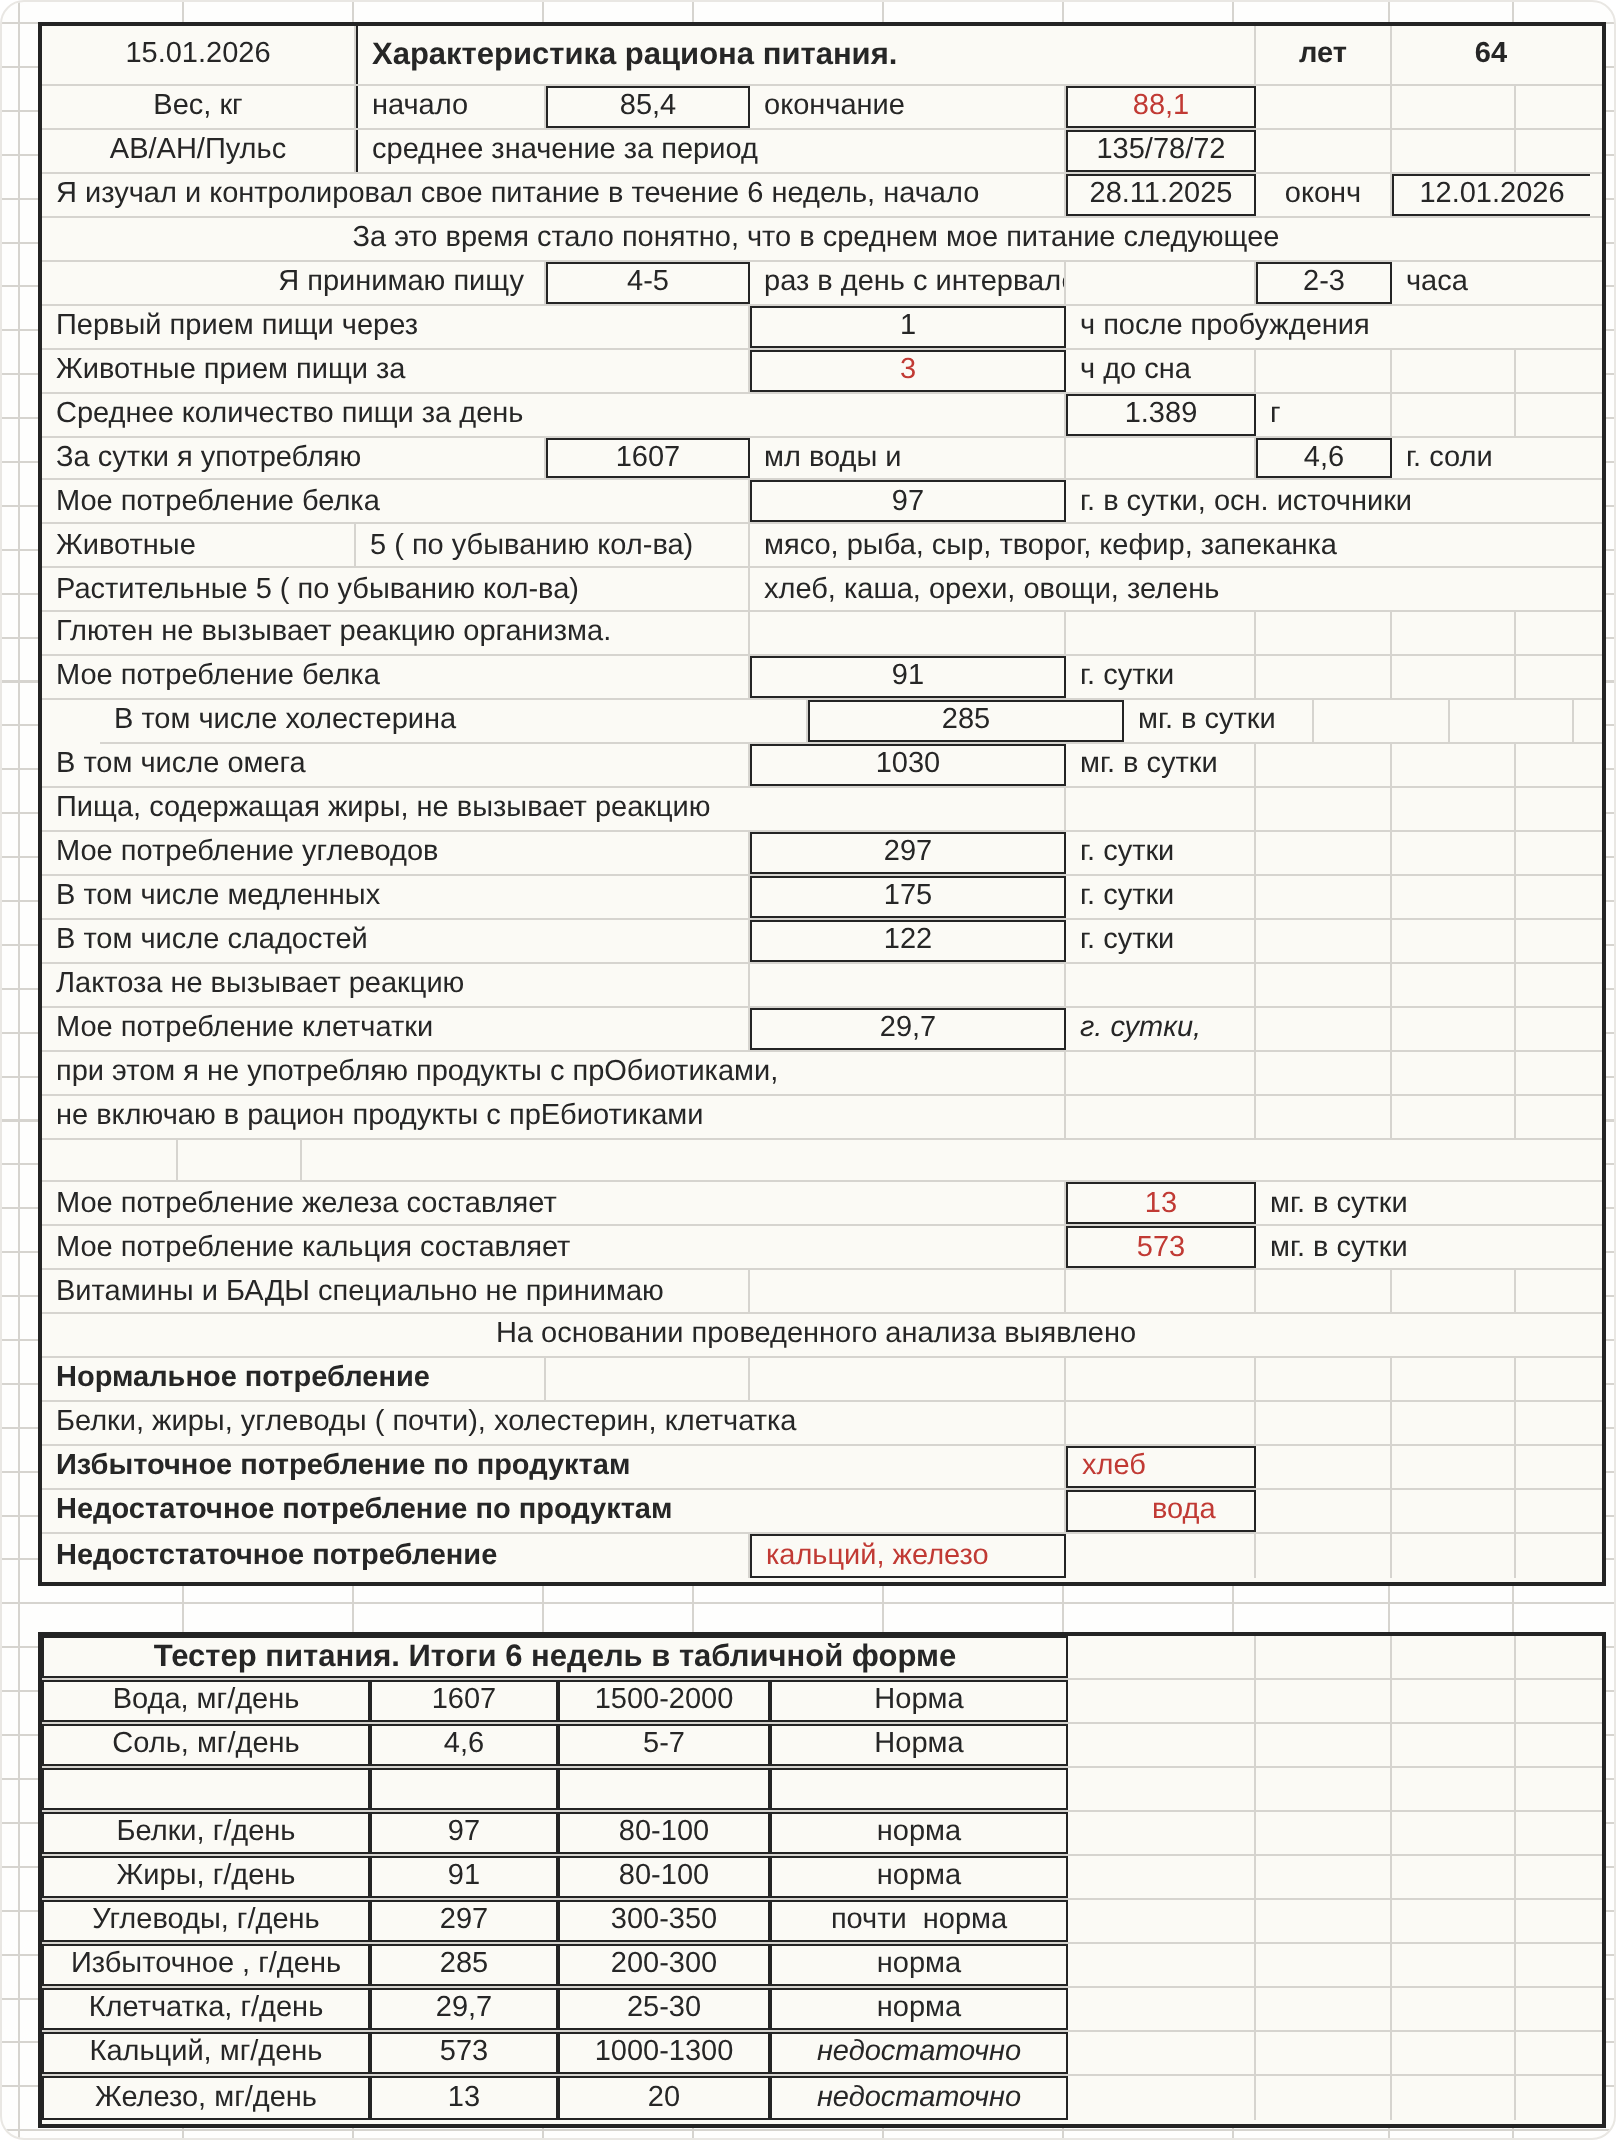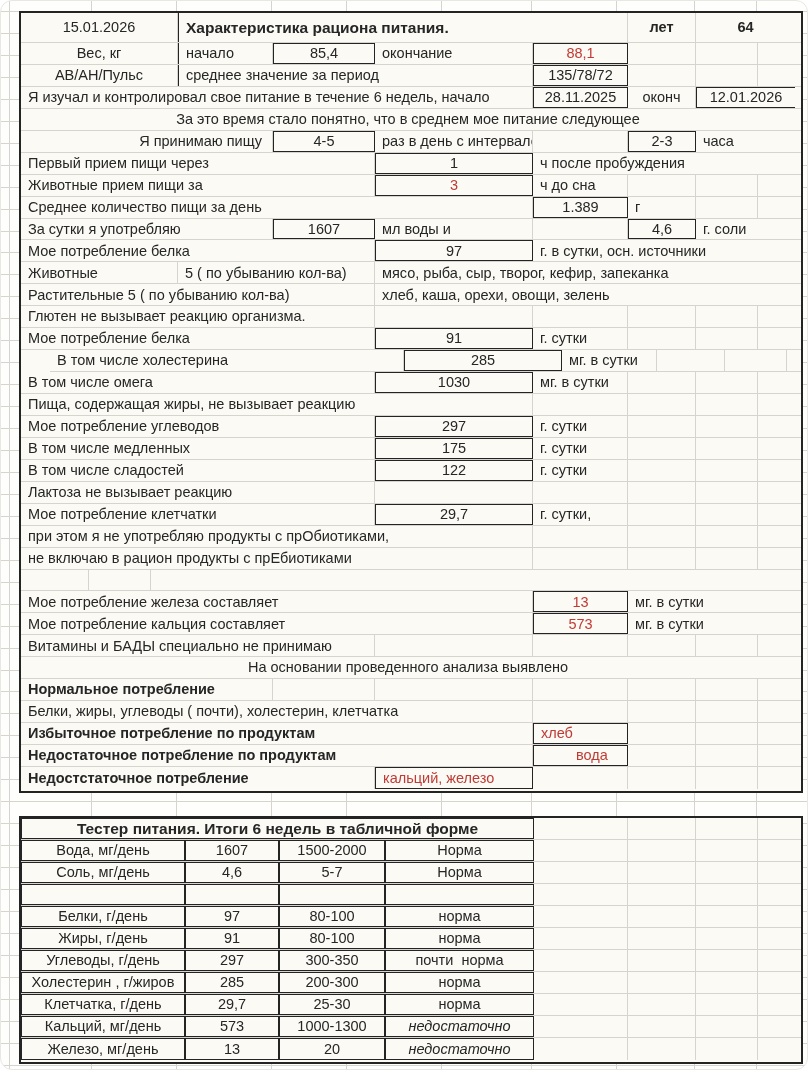--- a/index.html
+++ b/index.html
@@ -225,21 +225,21 @@
         <div class="cell" style="flex: 0 0 354px; width: 354px;"><span>Лактоза не вызывает реакцию</span></div>
         <div class="cell" style="flex: 0 0 158px; width: 158px;"></div>
         <div class="cell" style="flex: 0 0 95px; width: 95px;"></div>
         <div class="cell" style="flex: 0 0 68px; width: 68px;"></div>
         <div class="cell" style="flex: 0 0 62px; width: 62px;"></div>
         <div class="cell" style="flex: 0 0 37px; width: 37px;"></div>
       </div>
       <div class="t-row" style="height: 21.95px;">
         <div class="cell" style="flex: 0 0 354px; width: 354px;"><span>Мое потребление клетчатки</span></div>
         <div class="cell ac box" style="flex: 0 0 158px; width: 158px;"><span>29,7</span></div>
-        <div class="cell" style="flex: 0 0 95px; width: 95px;"><span>г. сутки,</span></div>
+        <div class="cell" style="flex: 0 0 95px; width: 95px; font-style: italic;"><span>г. сутки,</span></div>
         <div class="cell" style="flex: 0 0 68px; width: 68px;"></div>
         <div class="cell" style="flex: 0 0 62px; width: 62px;"></div>
         <div class="cell" style="flex: 0 0 37px; width: 37px;"></div>
       </div>
       <div class="t-row" style="height: 21.95px;">
         <div class="cell" style="flex: 0 0 512px; width: 512px;"><span>при этом я не употребляю продукты с прОбиотиками,</span></div>
         <div class="cell" style="flex: 0 0 95px; width: 95px;"></div>
         <div class="cell" style="flex: 0 0 68px; width: 68px;"></div>
         <div class="cell" style="flex: 0 0 62px; width: 62px;"></div>
         <div class="cell" style="flex: 0 0 37px; width: 37px;"></div>
@@ -378,21 +378,21 @@
         <div class="cell ac box" style="flex: 0 0 164px; width: 164px;"><span>Углеводы, г/день</span></div>
         <div class="cell ac box" style="flex: 0 0 94px; width: 94px;"><span>297</span></div>
         <div class="cell ac box" style="flex: 0 0 106px; width: 106px;"><span>300-350</span></div>
         <div class="cell ac box" style="flex: 0 0 149px; width: 149px;"><span>почти  норма</span></div>
         <div class="cell" style="flex: 0 0 94px; width: 94px;"></div>
         <div class="cell" style="flex: 0 0 68px; width: 68px;"></div>
         <div class="cell" style="flex: 0 0 62px; width: 62px;"></div>
         <div class="cell" style="flex: 0 0 37px; width: 37px;"></div>
       </div>
       <div class="t-row" style="height: 22px;">
-        <div class="cell ac box" style="flex: 0 0 164px; width: 164px;"><span>Холестерин , г/жиров</span></div>
+        <div class="cell ac box" style="flex: 0 0 164px; width: 164px;"><span>Избыточное , г/день</span></div>
         <div class="cell ac box" style="flex: 0 0 94px; width: 94px;"><span>285</span></div>
         <div class="cell ac box" style="flex: 0 0 106px; width: 106px;"><span>200-300</span></div>
         <div class="cell ac box" style="flex: 0 0 149px; width: 149px;"><span>норма</span></div>
         <div class="cell" style="flex: 0 0 94px; width: 94px;"></div>
         <div class="cell" style="flex: 0 0 68px; width: 68px;"></div>
         <div class="cell" style="flex: 0 0 62px; width: 62px;"></div>
         <div class="cell" style="flex: 0 0 37px; width: 37px;"></div>
       </div>
       <div class="t-row" style="height: 22px;">
         <div class="cell ac box" style="flex: 0 0 164px; width: 164px;"><span>Клетчатка, г/день</span></div>

